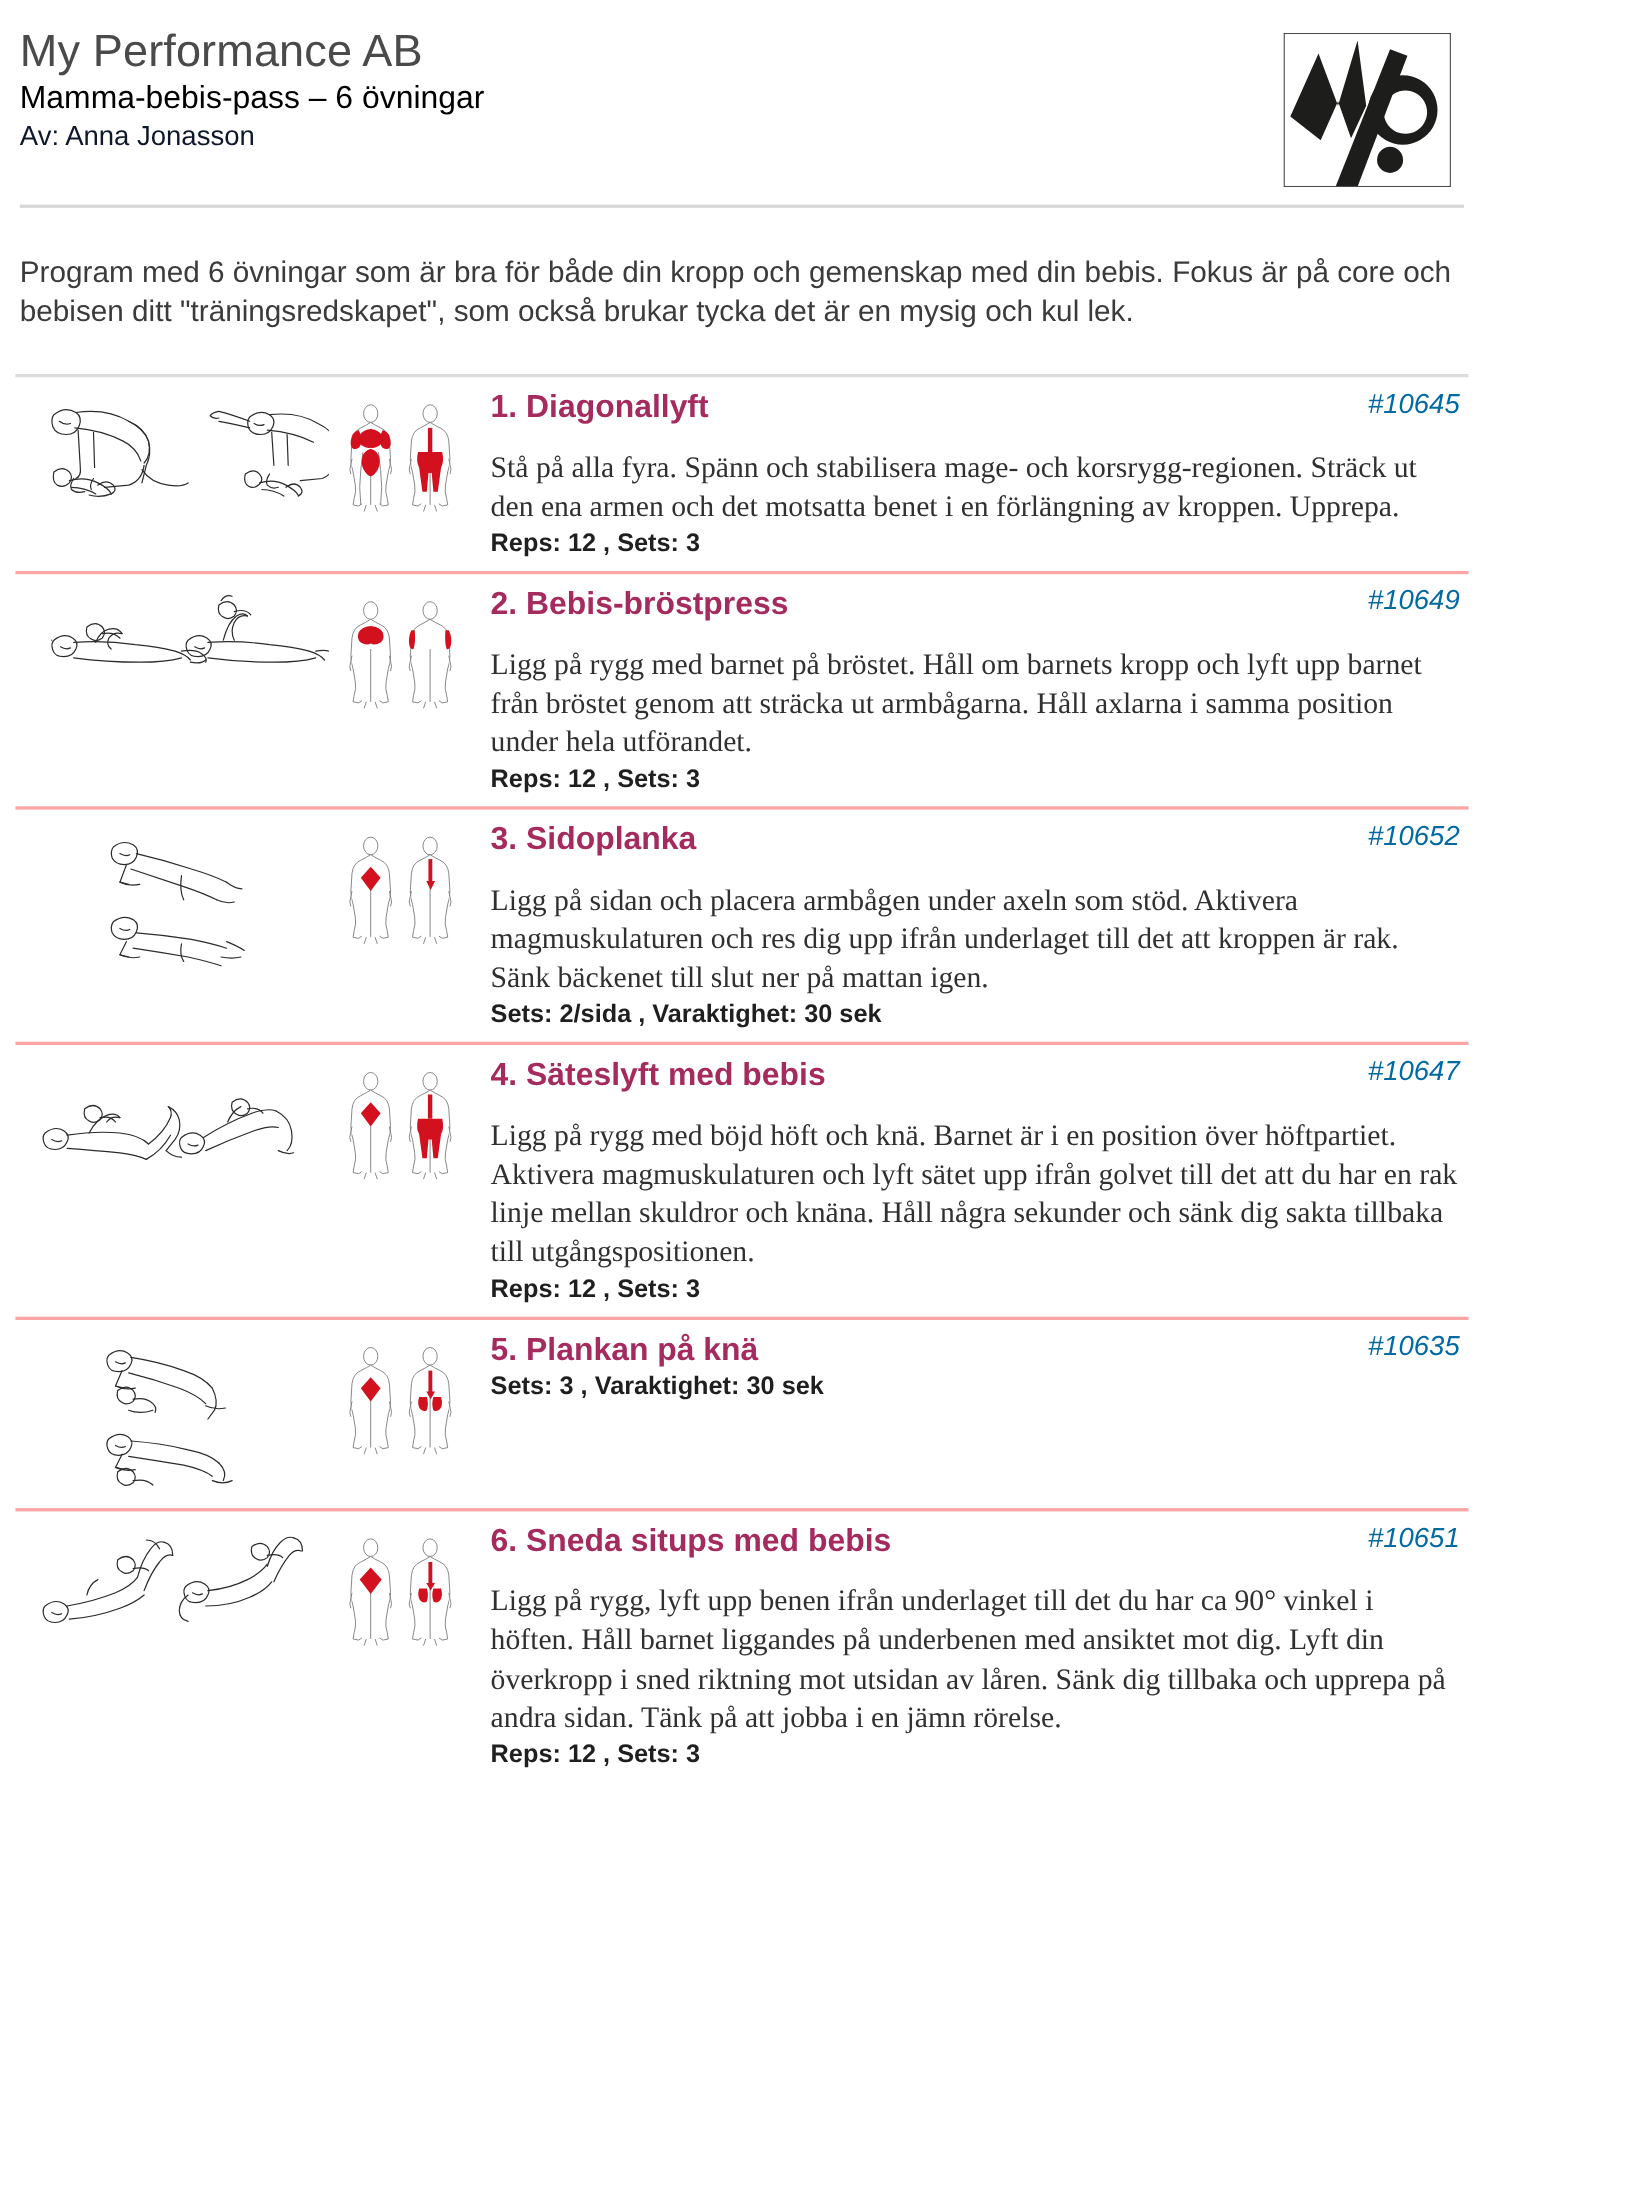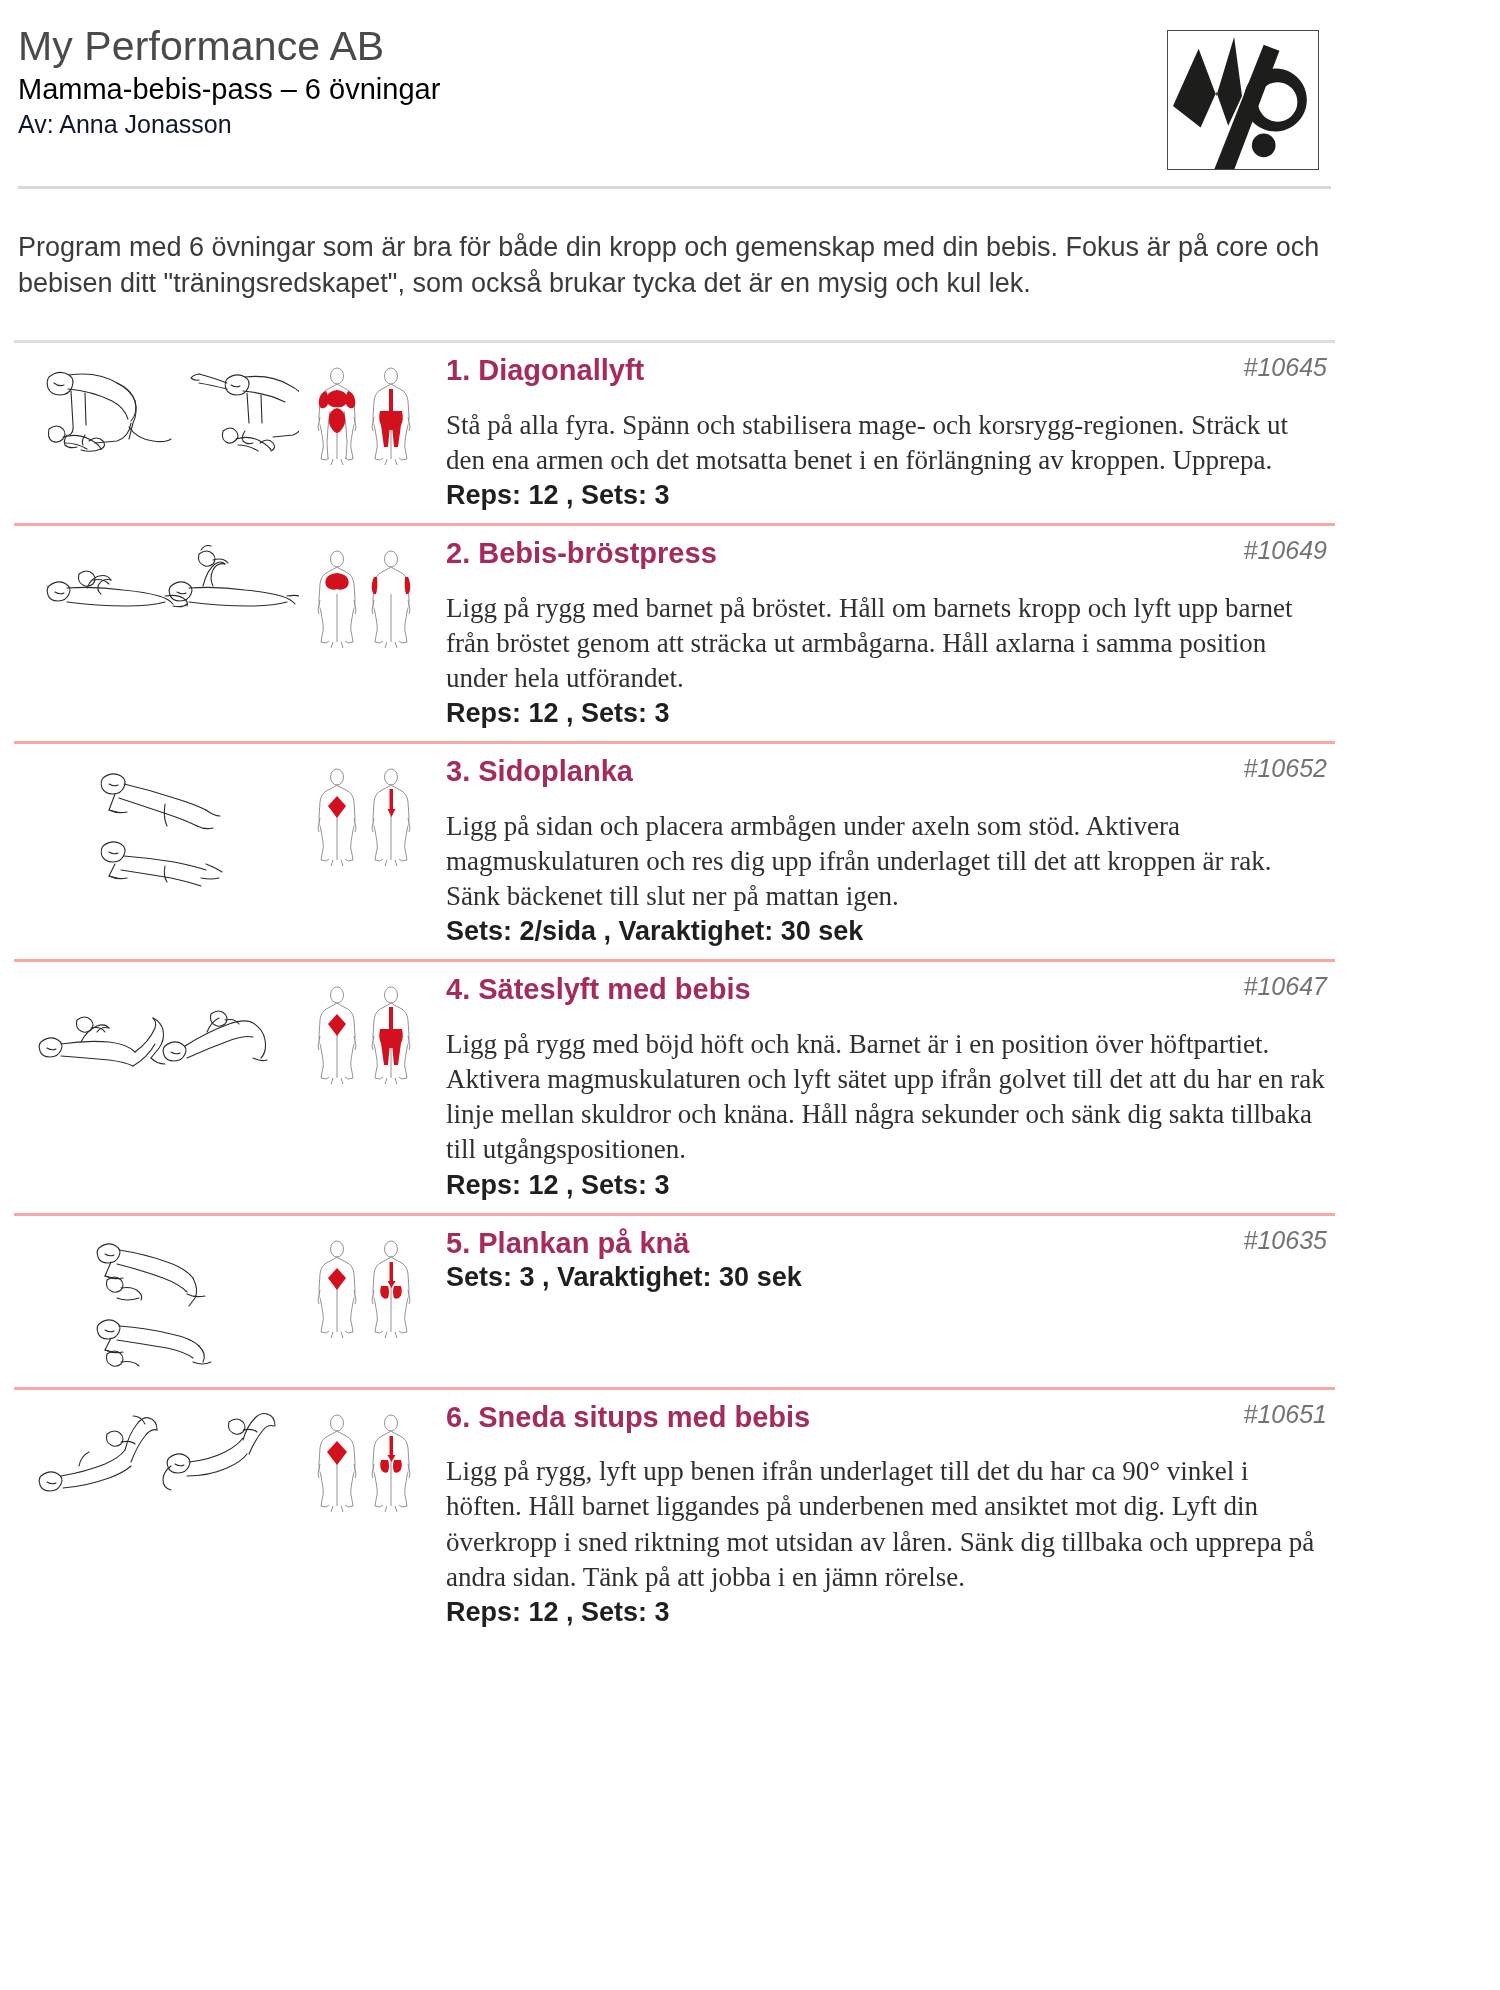--- a/index.html
+++ b/index.html
@@ -123,33 +123,33 @@
   .ex-title {
     font-size: 29px;
     font-weight: bold;
     color: #a52a5d;
     margin: 0;
     line-height: 1.2;
   }
   .ex-id {
     font-size: 25px;
     font-style: italic;
-    color: #737373;
+    color: #0369a1;
     white-space: nowrap;
     padding-left: 16px;
   }
   .ex-desc {
     font-size: 27px;
     line-height: 1.30;
     color: #303030;
     margin: 20px 0 0 0;
     font-family: Liberation Serif, serif;
   }
   .ex-meta {
-    font-size: 27px;
+    font-size: 23px;
     font-weight: bold;
     color: #1f1f1f;
     margin-top: 2px;
   }
 </style>
 </head>
 <body>
 
 <div class="page">
 

